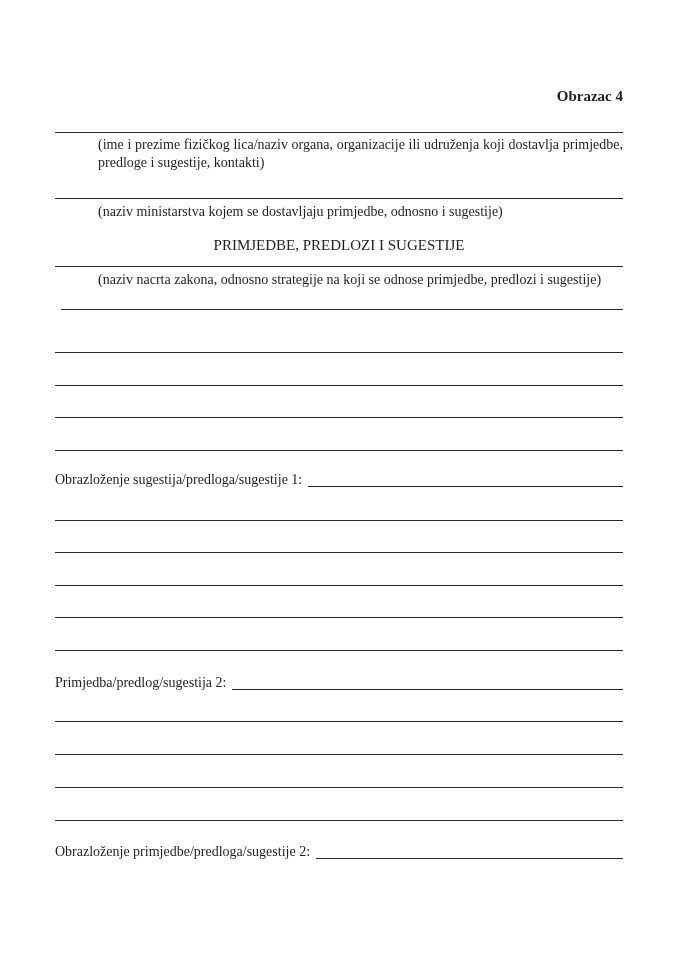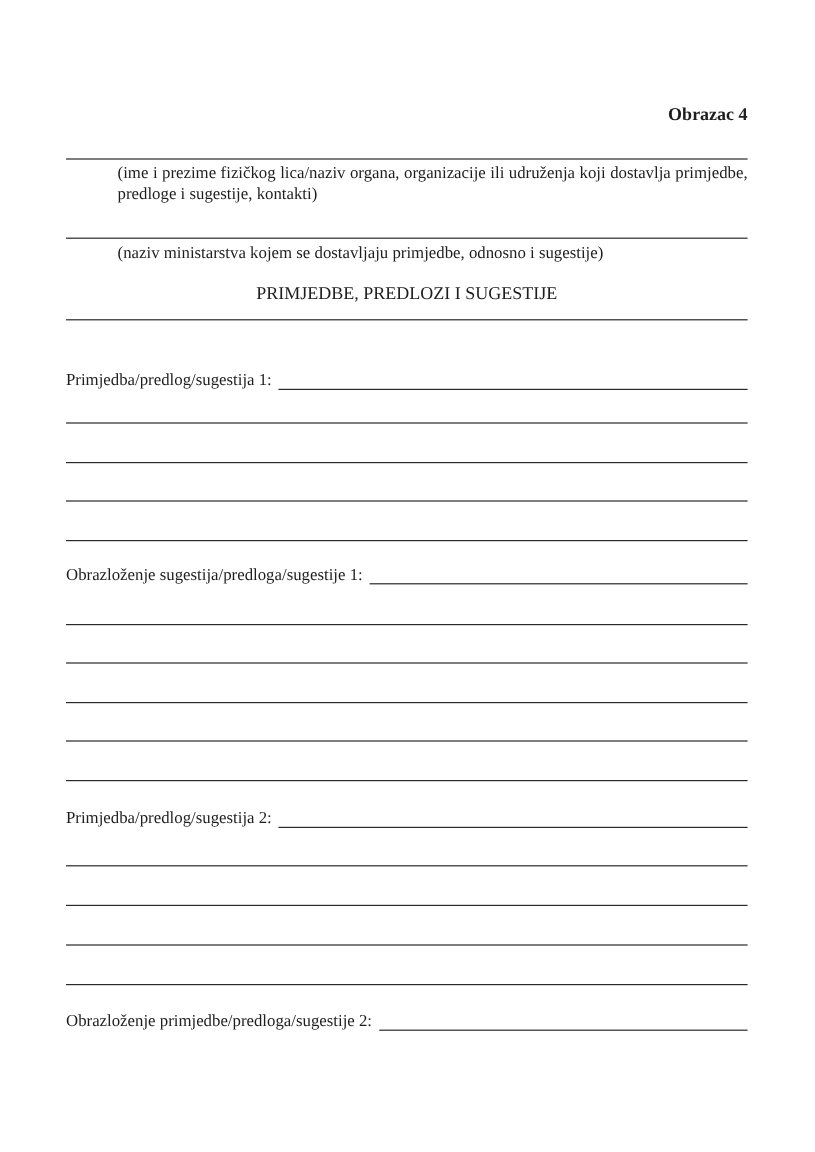--- a/index.html
+++ b/index.html
@@ -78,23 +78,23 @@
 
   <div class="hr" style="top:132px"></div>
   <div class="caption justify" style="top:136px">(ime i prezime fizičkog lica/naziv organa, organizacije ili udruženja koji dostavlja primjedbe, predloge i sugestije, kontakti)</div>
 
   <div class="hr" style="top:198px"></div>
   <div class="caption" style="top:203px">(naziv ministarstva kojem se dostavljaju primjedbe, odnosno i sugestije)</div>
 
   <div class="doc-title" style="top:236px">PRIMJEDBE, PREDLOZI I SUGESTIJE</div>
 
   <div class="hr" style="top:266px"></div>
+  <div class="caption" style="top:271px">(naziv nacrta zakona, odnosno strategije na koji se odnose primjedbe, predlozi i sugestije)</div>
 
   <div class="write-row" style="top:309px">
-    <span class="lbl">Primjedba/predlog/sugestija 1:</span>
     <span class="fill"></span>
   </div>
   <div class="hr" style="top:352px"></div>
   <div class="hr" style="top:385px"></div>
   <div class="hr" style="top:417px"></div>
   <div class="hr" style="top:450px"></div>
 
   <div class="write-row" style="top:471px">
     <span class="lbl">Obrazloženje sugestija/predloga/sugestije 1:</span>
     <span class="fill"></span>

